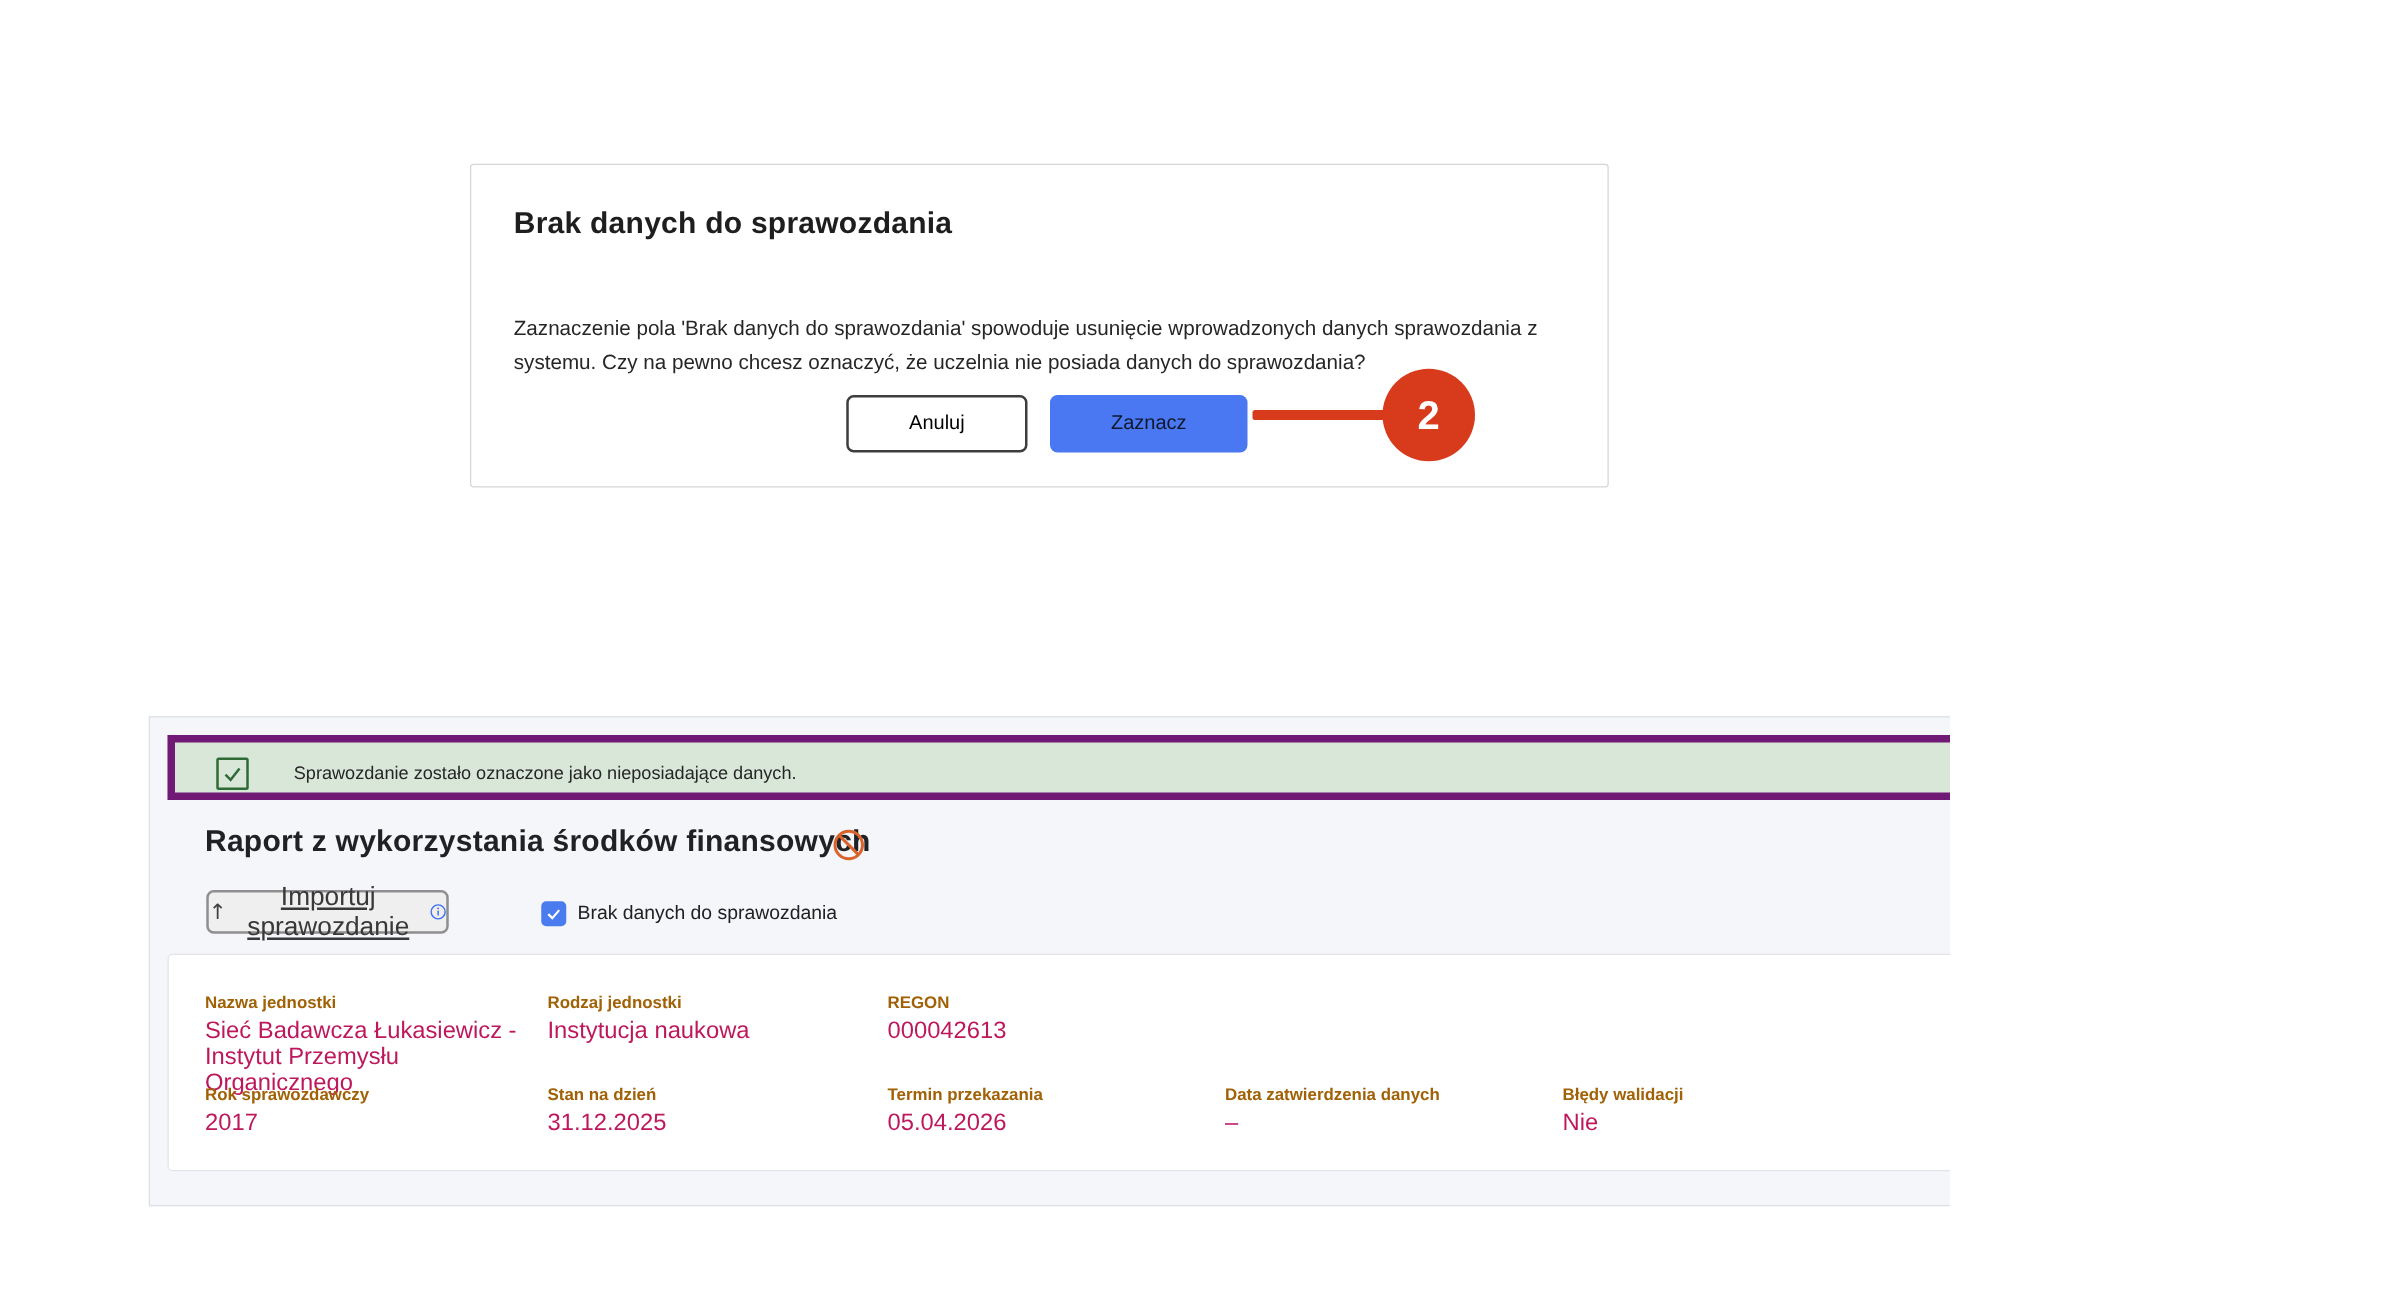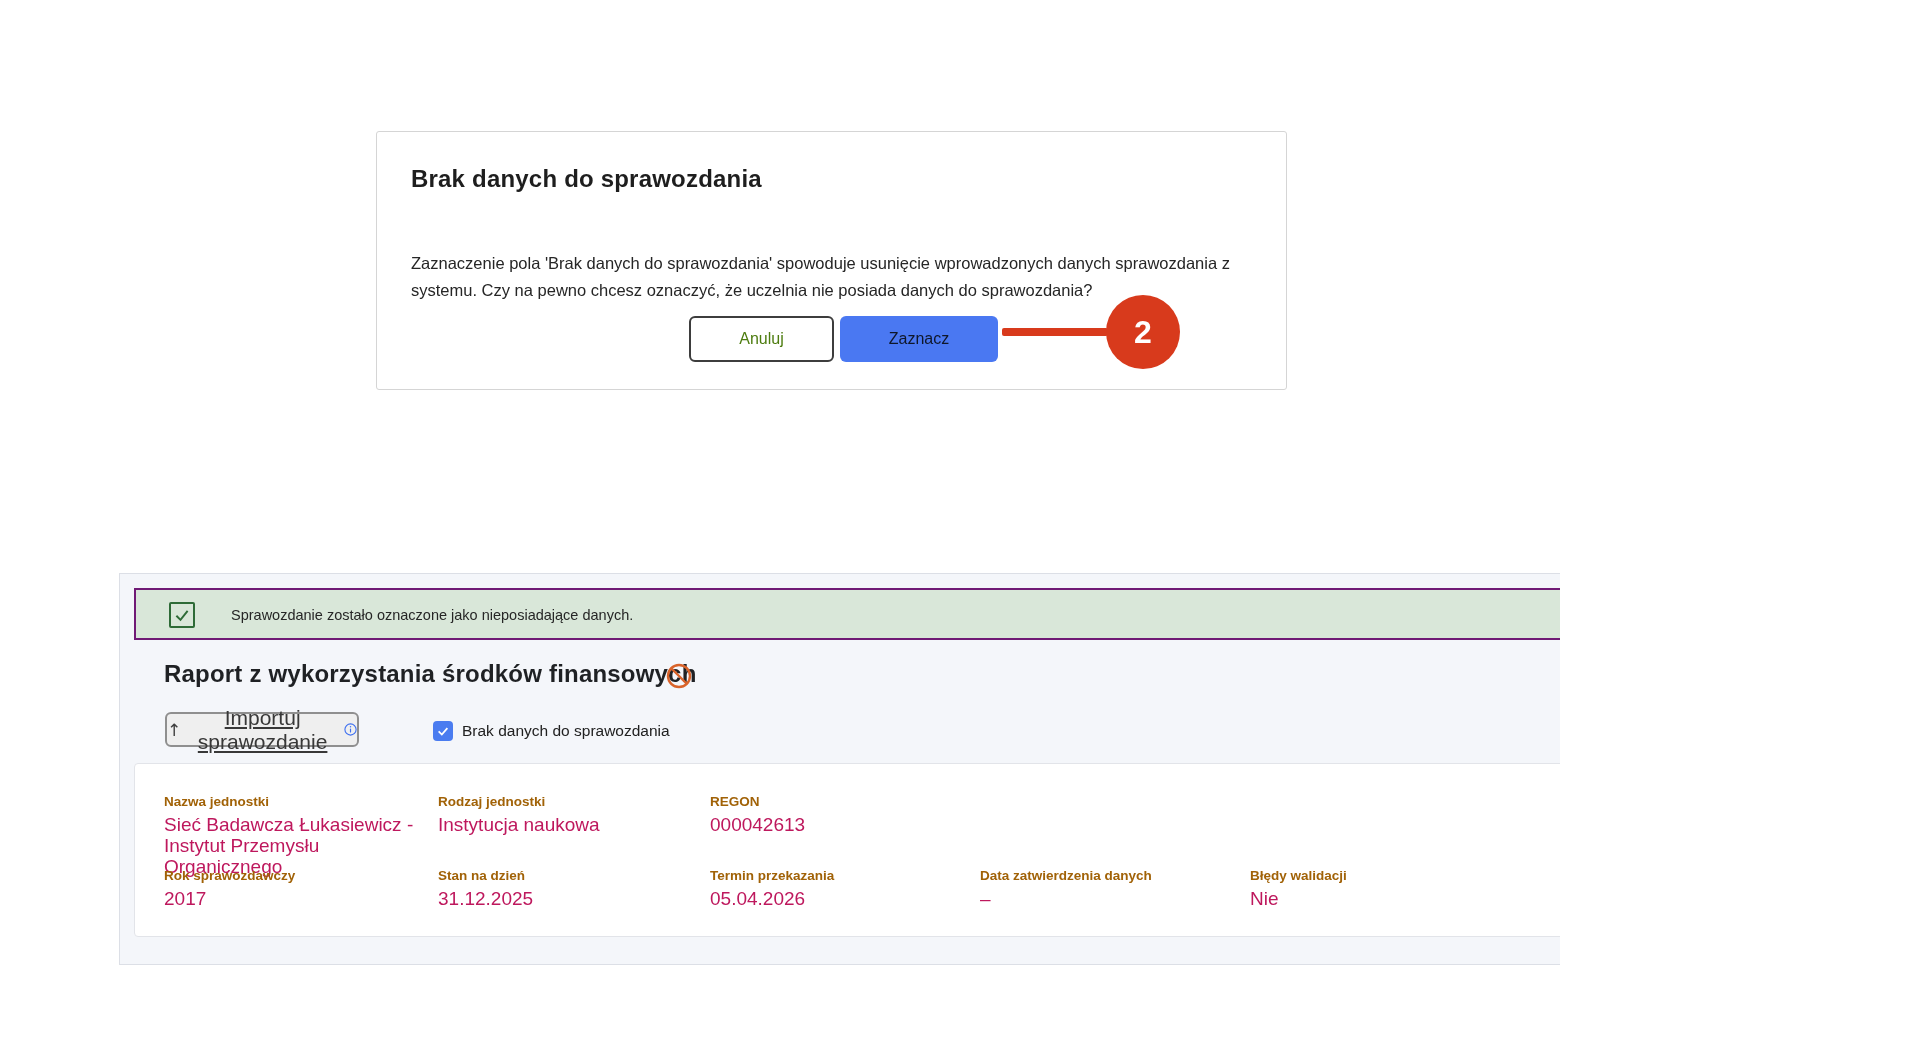--- a/index.html
+++ b/index.html
@@ -44,24 +44,24 @@
     position: absolute;
     height: 46px;
     border-radius: 6px;
     font-family: "Liberation Sans", sans-serif;
     font-size: 16px;
     font-weight: 500;
     display: flex; align-items: center; justify-content: center;
     cursor: pointer;
   }
   .btn-outline {
-    left: 312px; width: 145px;
+    left: 300px; width: 145px;
     background: #ffffff;
     border: 2px solid #3d3d3d;
-    color: #4d7c0f;
+    color: #000000;
   }
   .btn-primary {
     left: 463px; width: 158px;
     background: #4a78f2;
     border: none;
     color: #0f172a;
   }
 
   
   .annotation-line {
@@ -89,21 +89,21 @@
     left: 119px; top: 573px;
     width: 1677px; height: 392px;
     background: #f4f6fa;
     border: 1px solid #dcdfe6;
   }
   .banner {
     position: absolute;
     left: 14px; top: 14px;
     width: 1643px; height: 52px;
     background: #d9e7d9;
-    border: 2px solid #701a75;
+    border: 6px solid #701a75;
   }
   .banner-check {
     position: absolute;
     left: 33px; top: 12px;
     width: 26px; height: 26px;
     border: 2px solid #2e6b37;
     border-radius: 2px;
     display: flex; align-items: center; justify-content: center;
   }
   .banner-message {

